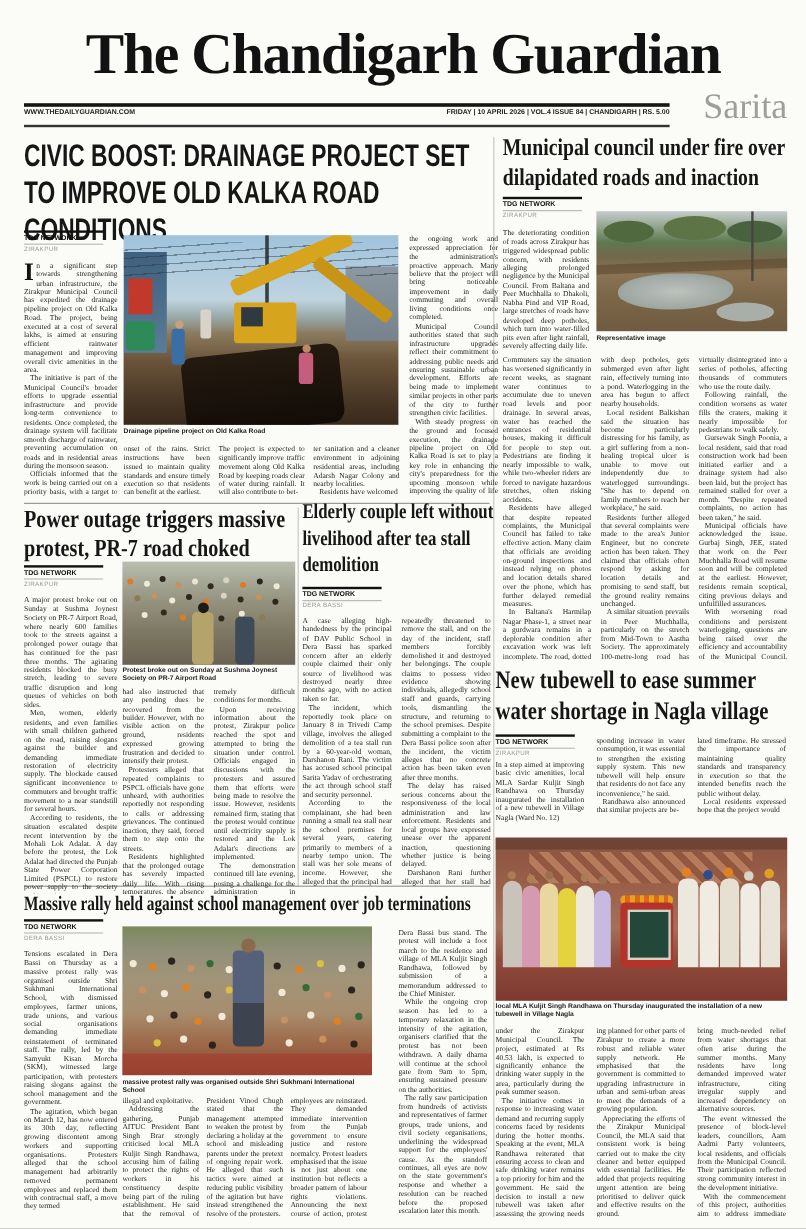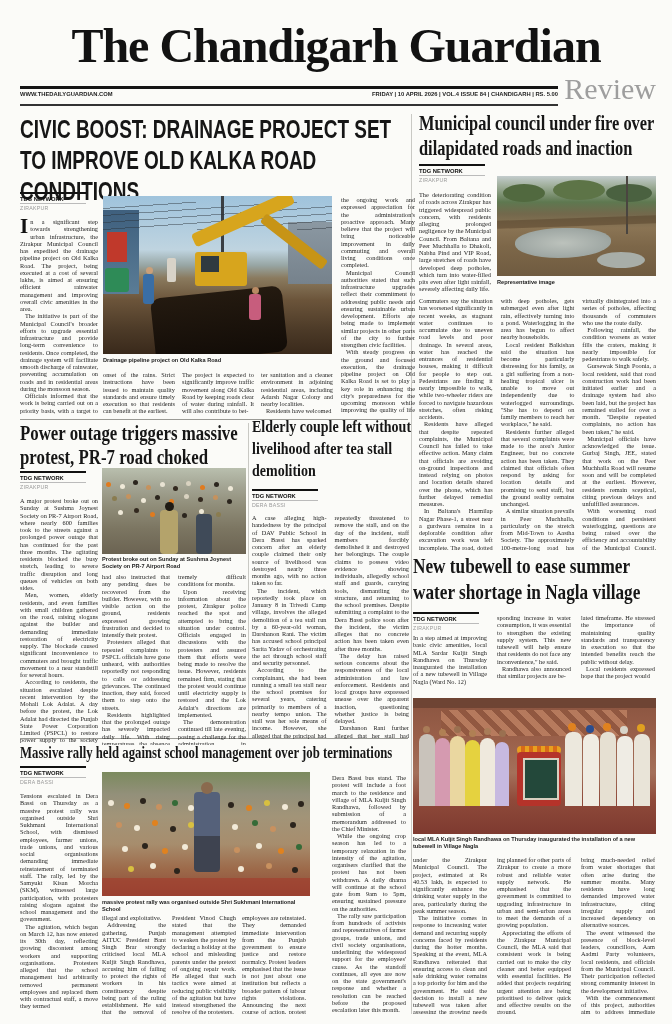--- a/index.html
+++ b/index.html
@@ -118,21 +118,21 @@
 
 <div id="page">
 
   <div class="abs" id="mast-title">The Chandigarh Guardian</div>
   <div class="abs" id="mast-rule-a"></div>
   <div class="abs" id="mast-info">
     <span>WWW.THEDAILYGUARDIAN.COM</span>
     <span>FRIDAY  | 10 APRIL 2026 | VOL.4 ISSUE 84 | CHANDIGARH | RS. 5.00</span>
   </div>
   <div class="abs" id="mast-rule-b"></div>
-  <div class="abs" id="mast-review">Review</div>
+  <div class="abs" id="mast-review">Sarita</div>
 
   <div class="abs vrule" style="left:411px;top:114px;height:900px;"></div>
   <div class="abs vrule" style="left:248px;top:423px;height:316px;"></div>
   <div class="abs hrule" style="left:20px;top:419px;width:388px;"></div>
   <div class="abs hrule" style="left:20px;top:738px;width:388px;"></div>
 
   <div class="abs hl hl-sans" style="left:20px;top:114px;width:548px;font-size:26px;line-height:31px;transform:scaleX(.73);">CIVIC BOOST: DRAINAGE PROJECT SET TO IMPROVE OLD KALKA ROAD CONDITIONS</div>
   <div class="abs byline" style="left:20px;top:192px;">
     <div class="net">TDG NETWORK</div>
     <div class="loc">ZIRAKPUR</div>

